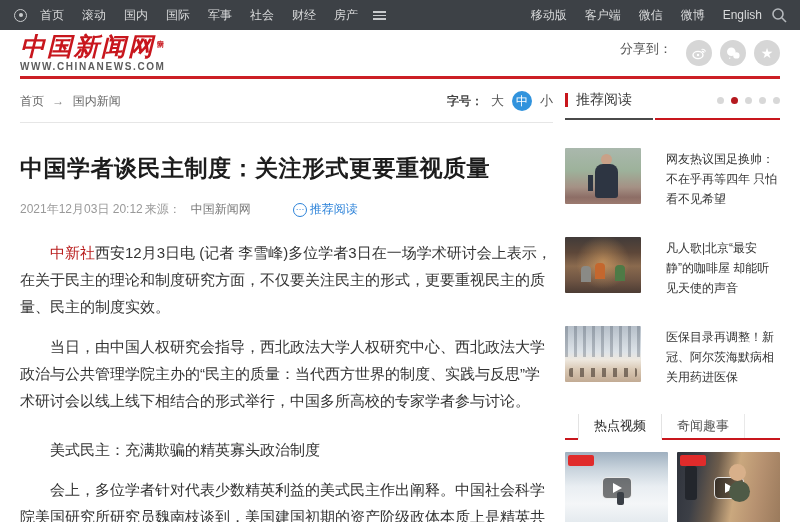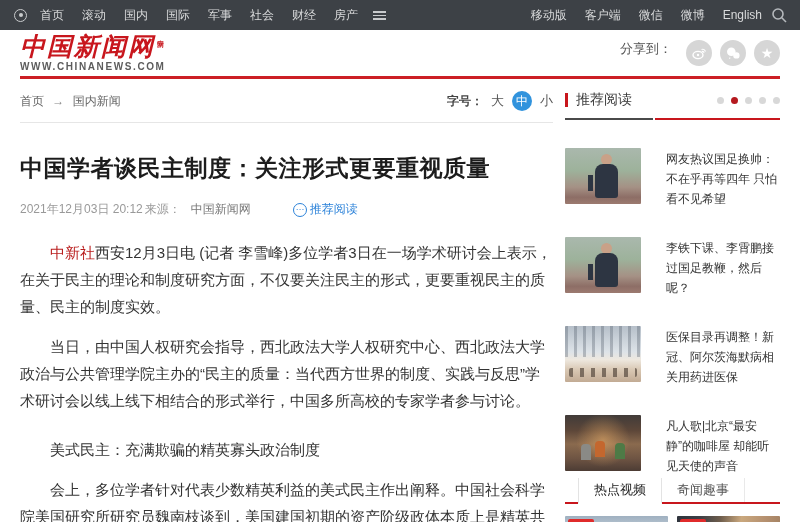--- a/index.html
+++ b/index.html
@@ -98,21 +98,21 @@
   .thumb-building::before { content:""; position:absolute; top:0; left:0; right:0; height:55%;
     background:repeating-linear-gradient(90deg,rgba(85,95,108,.35) 0 3px,transparent 3px 9px); }
   .thumb-building::after { content:""; position:absolute; left:4px; right:4px; bottom:5px; height:9px; opacity:.75;
     background:repeating-linear-gradient(90deg,#5f5246 0 4px,transparent 4px 11px); border-radius:2px; }
   .thumb-cafe { background:linear-gradient(180deg,#413b39 0%,#5d4739 28%,#8a6a4e 52%,#6e5443 78%,#4c3c34 100%); }
   .thumb-cafe::before { content:""; position:absolute; inset:0;
     background:radial-gradient(circle at 50% 45%, rgba(235,175,105,.55) 0%, rgba(235,175,105,0) 55%); }
   .thumb-cafe::after { content:""; position:absolute; left:30px; bottom:14px; width:10px; height:16px;
     border-radius:4px 4px 0 0; background:#c4672e; box-shadow:20px 2px 0 #4e7a46, -14px 3px 0 #8a8a86; }
 
-  .tabs { display:flex; margin-top:2px; border-bottom:2px solid #c8161d; padding-left:13px; height:26px; }
+  .tabs { display:flex; margin-top:27px; border-bottom:2px solid #c8161d; padding-left:13px; height:26px; }
   .tab { font-size:13px; color:#444; padding:0 15px; line-height:24px; cursor:pointer; }
   .tab.active { background:#fff; border-left:1px solid #e3e3e3; border-right:1px solid #e3e3e3;
     border-bottom:2px solid #fff; margin-bottom:-2px; color:#222; }
   .tab.inactive { border-right:1px solid #e9e9e9; color:#555; }
 
   .videos { display:flex; gap:9px; margin-top:12px; }
   .vid { width:103px; cursor:pointer; }
   .vid-thumb { height:72px; position:relative; overflow:hidden; border-radius:1px; }
   .vid-snow { background:linear-gradient(180deg,#9fb0c0 0%,#c9d4dd 24%,#e9eef2 48%,#f4f6f8 72%,#e3e9ee 100%); }
   .vid-snow::after { content:""; position:absolute; left:52px; top:40px; width:7px; height:13px;
@@ -242,30 +242,26 @@
       <div class="rec-underline">
         <span class="seg-dark"></span>
         <span class="seg-red"></span>
       </div>
 
       <div class="rec-item">
         <div class="rec-thumb thumb-coach"></div>
         <div class="rec-text">网友热议国足换帅：不在乎再等四年 只怕看不见希望</div>
       </div>
       <div class="rec-item">
-        <div class="rec-thumb thumb-coach"></div>
-        <div class="rec-text">李铁下课、李霄鹏接过国足教鞭，然后呢？</div>
+        <div class="rec-thumb thumb-cafe"></div>
+        <div class="rec-text">凡人歌|北京“最安静”的咖啡屋 却能听见天使的声音</div>
       </div>
       <div class="rec-item">
         <div class="rec-thumb thumb-building"></div>
         <div class="rec-text">医保目录再调整！新冠、阿尔茨海默病相关用药进医保</div>
-      </div>
-      <div class="rec-item">
-        <div class="rec-thumb thumb-cafe"></div>
-        <div class="rec-text">凡人歌|北京“最安静”的咖啡屋 却能听见天使的声音</div>
       </div>
 
       <div class="tabs">
         <span class="tab active">热点视频</span>
         <span class="tab inactive">奇闻趣事</span>
       </div>
 
       <div class="videos">
         <div class="vid">
           <div class="vid-thumb vid-snow">

